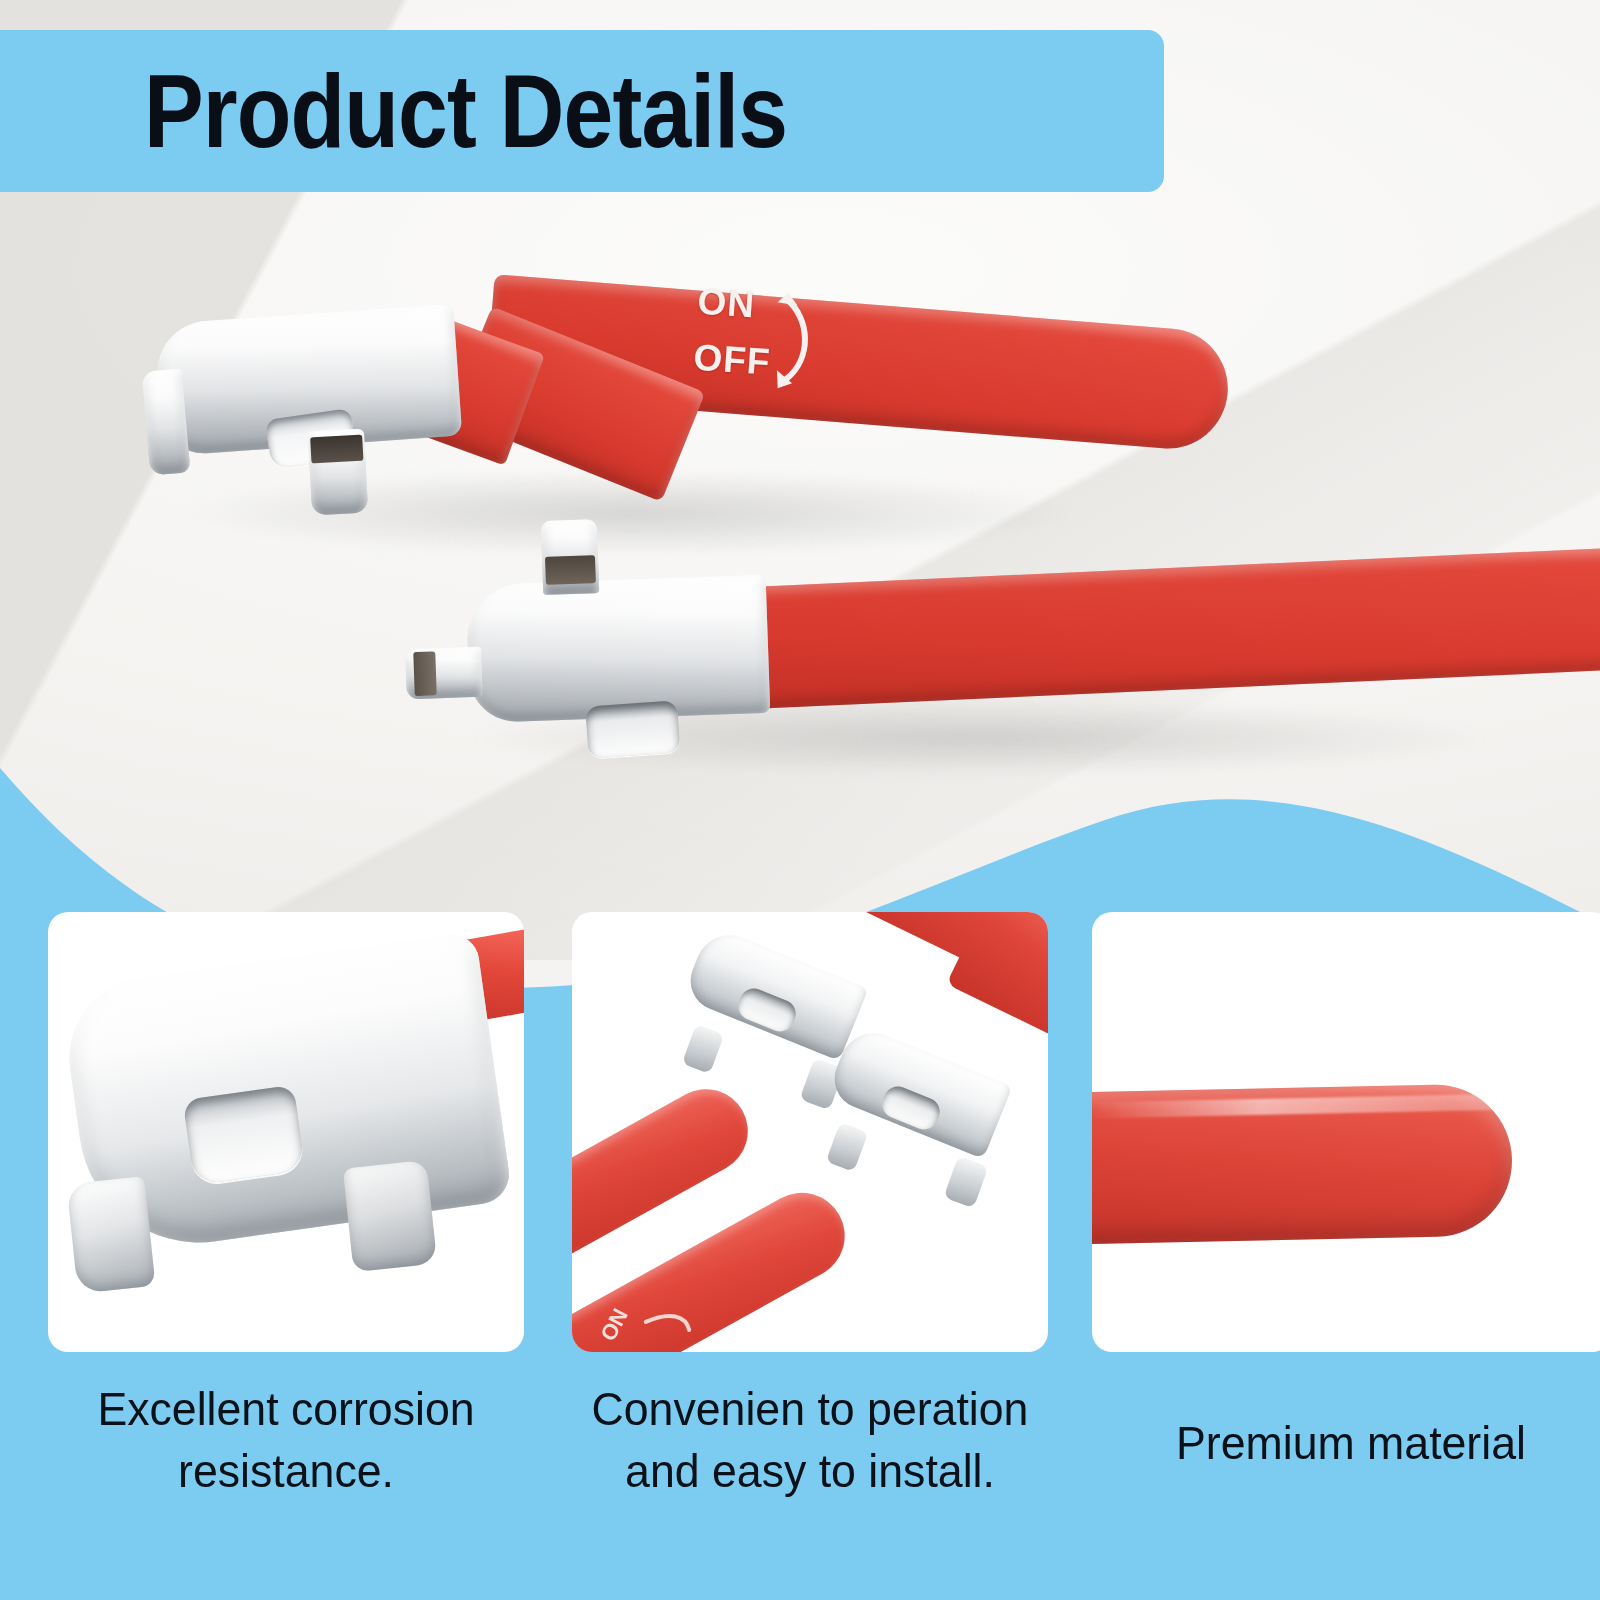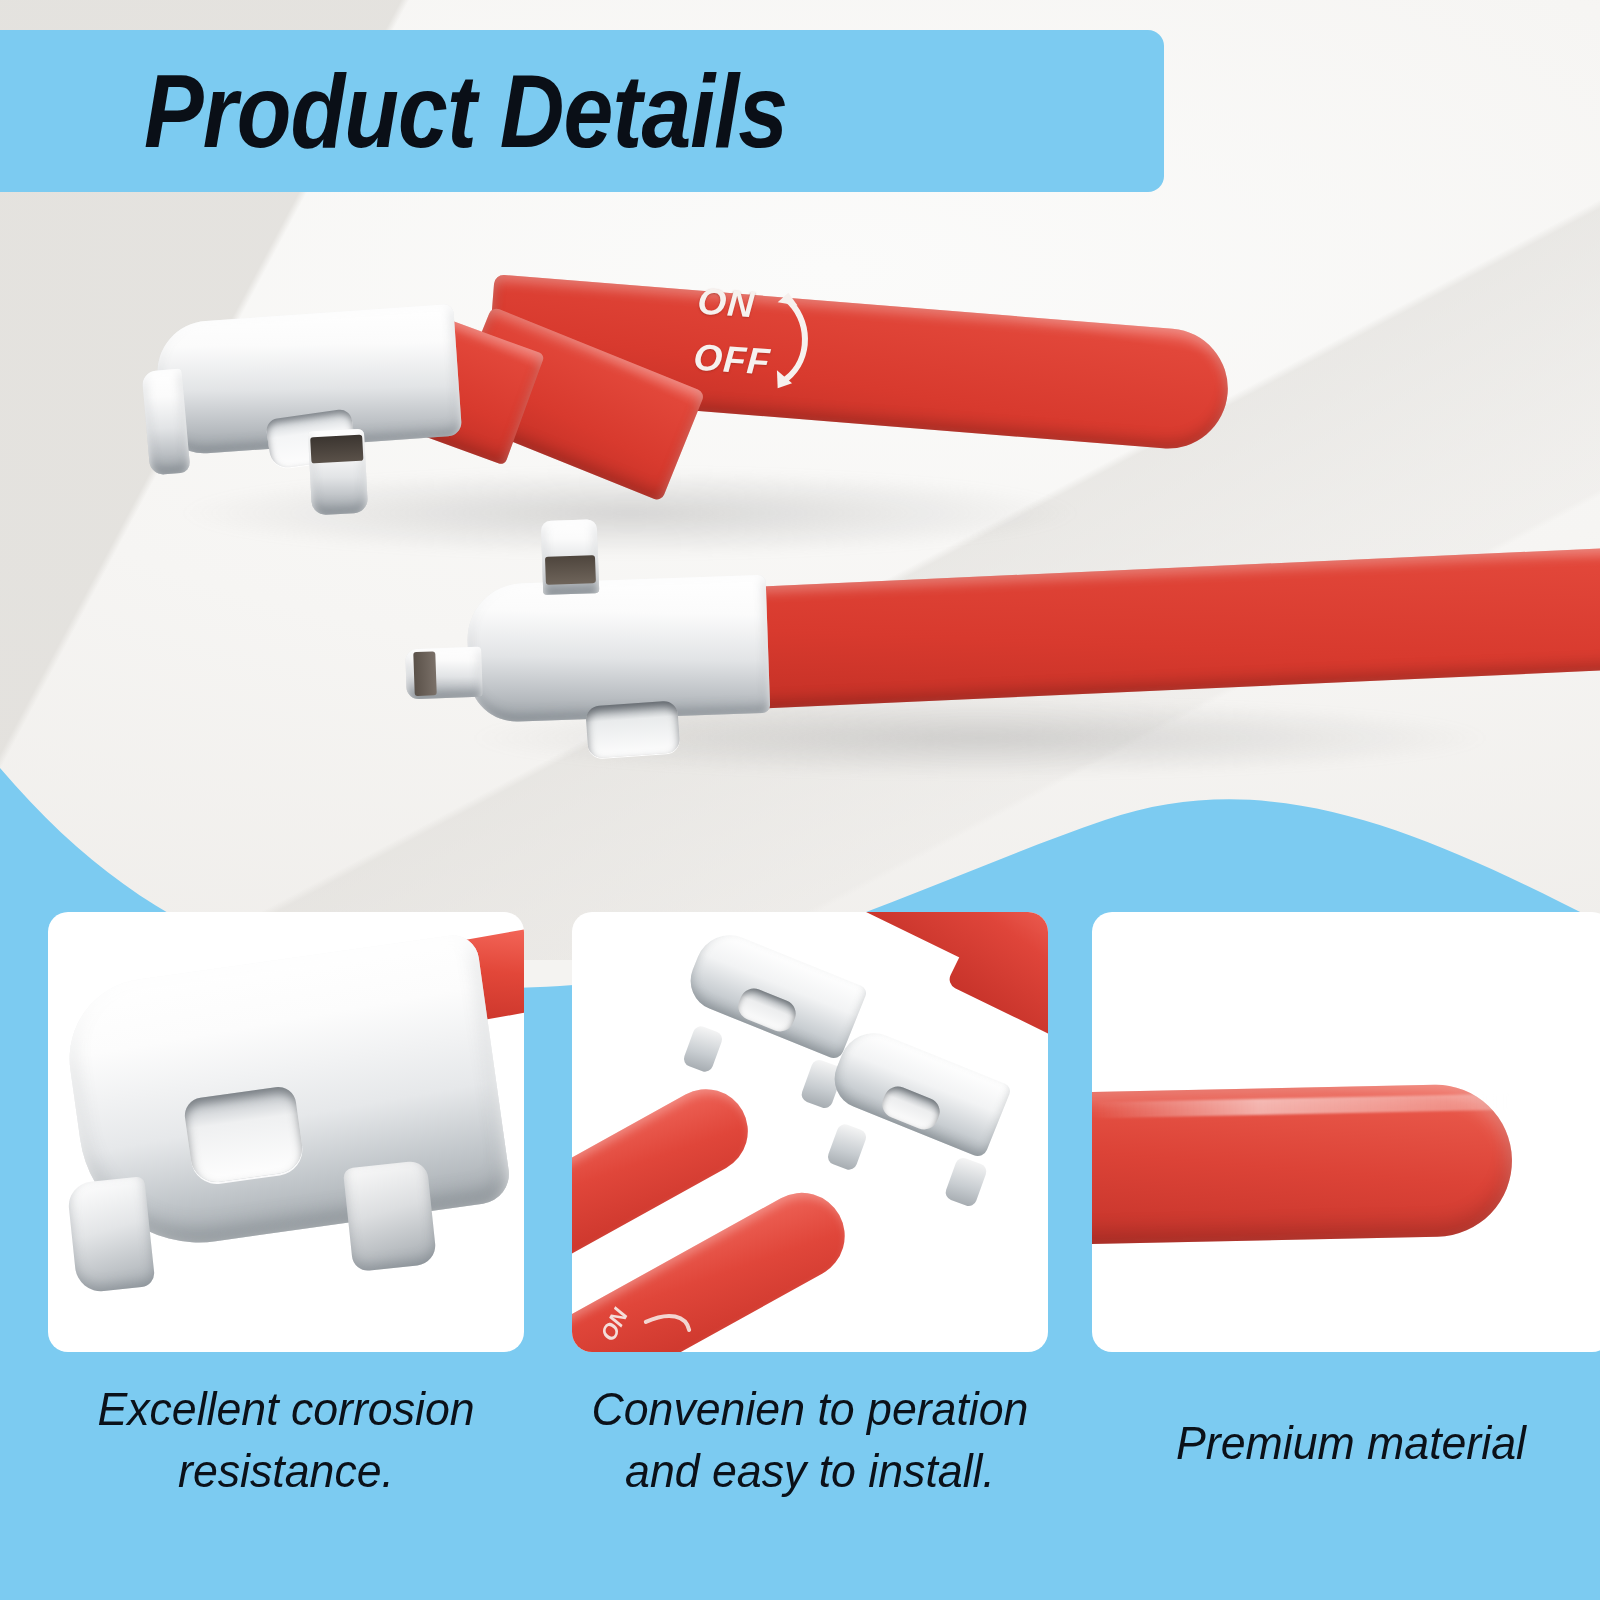--- a/index.html
+++ b/index.html
@@ -6,21 +6,20 @@
   html, body {
     width: 1600px; height: 1600px;
     overflow: hidden;
     font-family: "Liberation Sans", sans-serif;
   }
   #stage {
     position: relative;
     width: 1600px; height: 1600px;
     background: #F4F3F1;
     overflow: hidden;
-    font-style: italic;
   }
 
   
   .hero-bg {
     position: absolute; left: 0; top: 0; width: 1600px; height: 960px;
     background:
       linear-gradient(118deg, rgba(225,223,219,0.85) 0%, rgba(225,223,219,0.85) 19%, rgba(255,255,255,0) 19.4%),
       linear-gradient(152deg, rgba(255,255,255,0) 58%, rgba(222,220,216,0.55) 58.5%, rgba(231,229,226,0.35) 74%, rgba(255,255,255,0) 74.4%),
       radial-gradient(120% 80% at 52% 28%, #FBFBFA 0%, #F6F5F3 52%, #EFEDEA 100%);
   }

